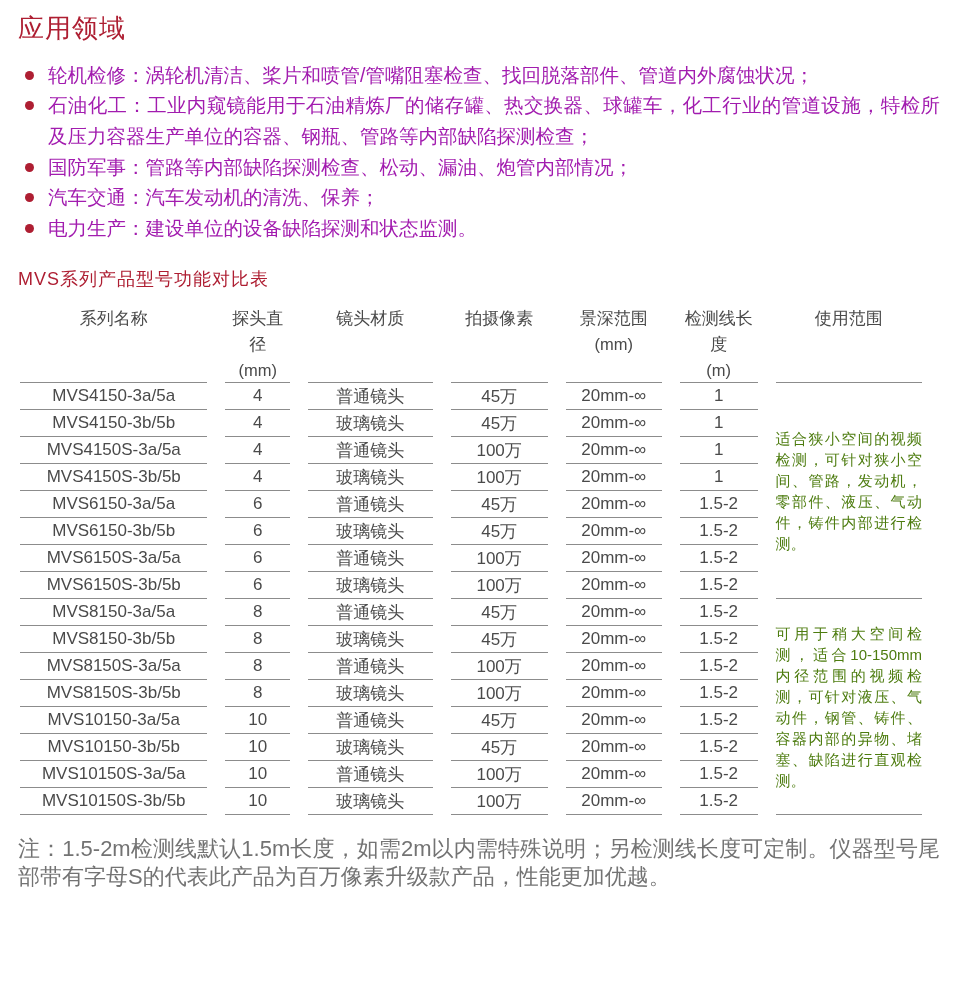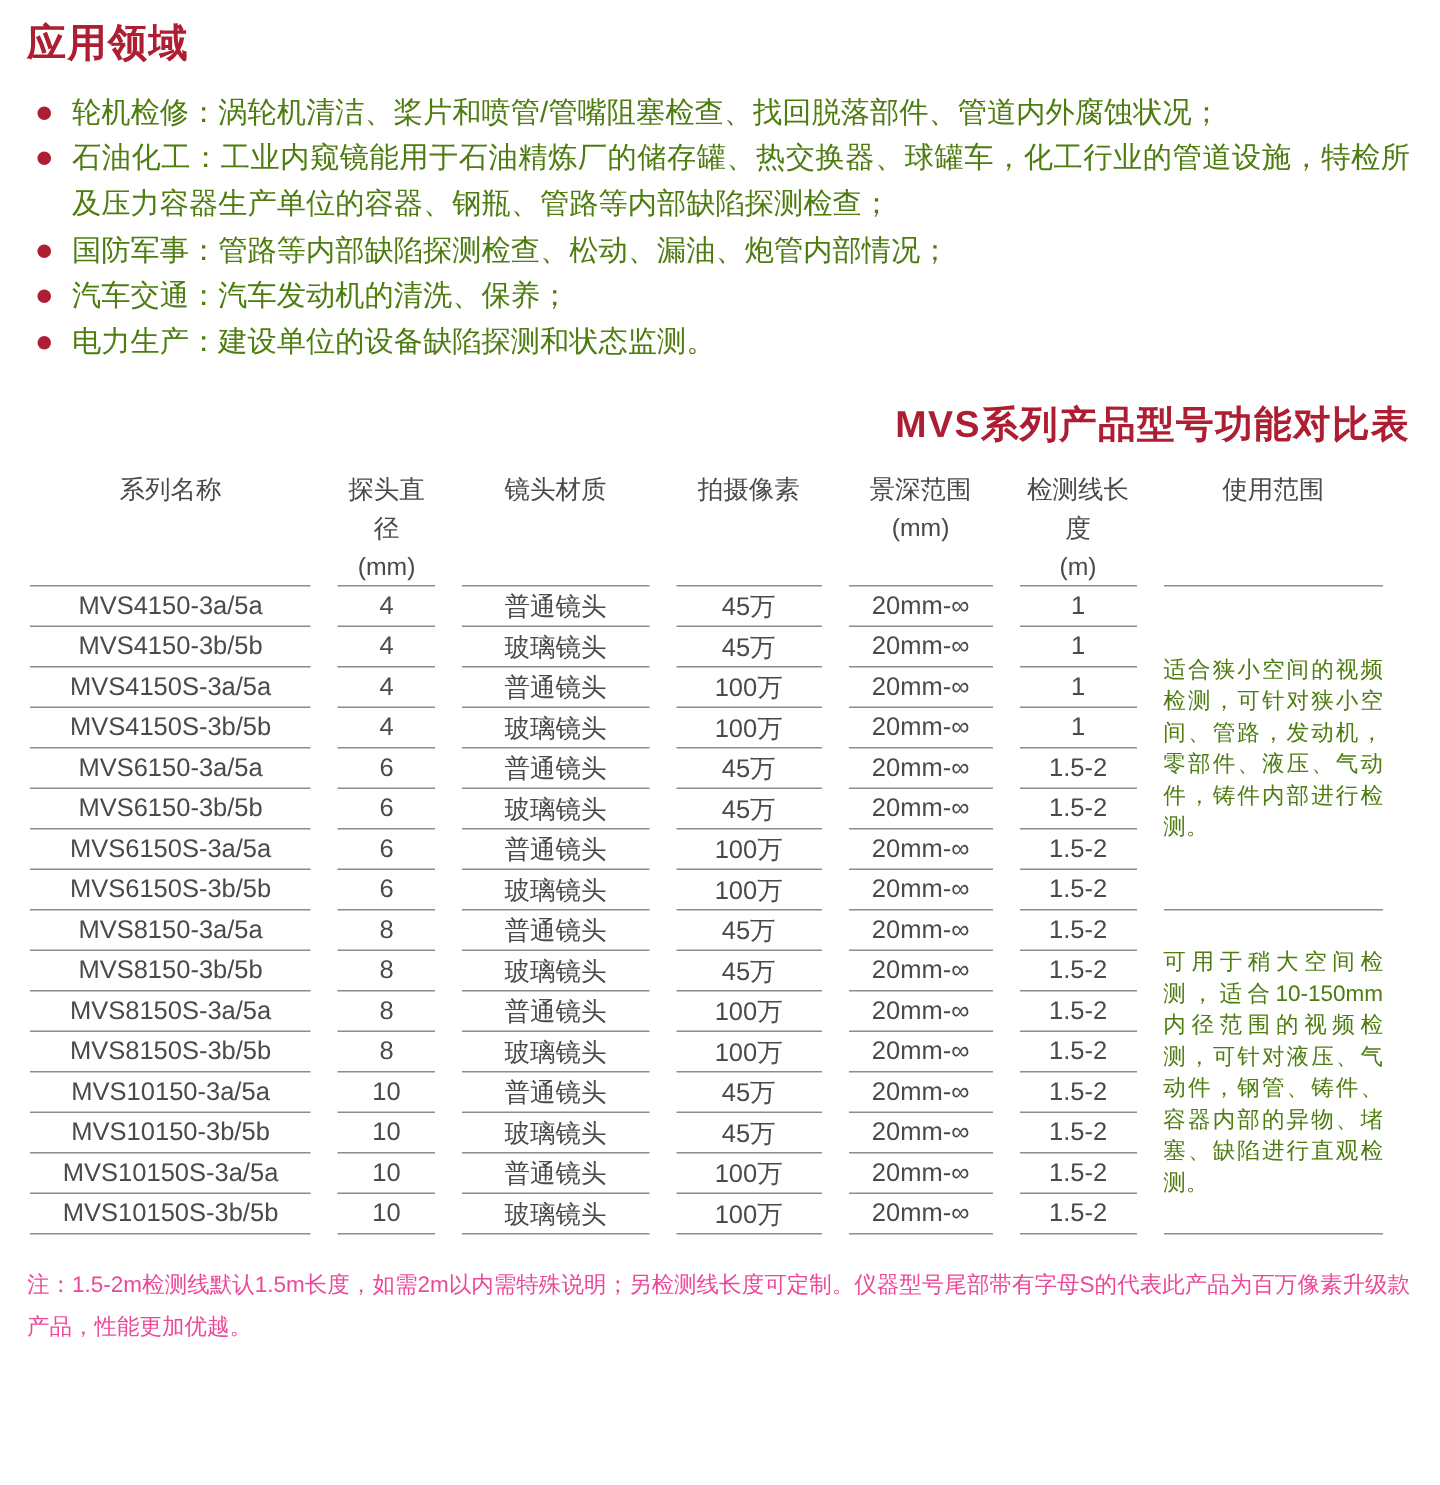--- a/index.html
+++ b/index.html
@@ -13,38 +13,38 @@
   body{
     width:960px;height:990px;overflow:hidden;
     font-family:"Liberation Sans","DejaVu Sans",sans-serif;
     color:var(--text);
   }
   .page{padding:14px 20px 10px 18px;}
 
   .sec-title{
     color:var(--accent);
     font-size:26px;
-    font-weight:bold;
+    font-weight:normal;
     letter-spacing:1px;
     line-height:1.15;
   }
-  .sec-title.small{font-size:25px;text-align:right;}
+  .sec-title.small{font-size:18px;}
 
   
   .app-list{
     list-style:none;
     margin-top:16px;
   }
   .app-item{
     position:relative;
     padding-left:30px;
     font-size:19.5px;
     line-height:30.6px;
     text-align:justify;
-    color:#4d7c0f;
+    color:#a21caf;
   }
   .dot{
     position:absolute;
     left:7px;top:11px;
     width:9px;height:9px;border-radius:50%;
     background:var(--accent);
   }
 
   
   .cmp-section{margin-top:26px;}
@@ -82,24 +82,24 @@
     line-height:21px;
     text-align:justify;
     white-space:normal;
     vertical-align:middle;
     padding:4px 0;
     color:#4d7c0f;
   }
 
   .note{
     margin-top:20px;
-    font-size:15px;
+    font-size:22px;
     line-height:28px;
     text-align:justify;
-    color:#ec4899;
+    color:#737373;
   }
 </style>
 </head>
 <body>
 
 <div class="page">
 
   <section>
     <h1 class="sec-title">应用领域</h1>
     <ul class="app-list">

